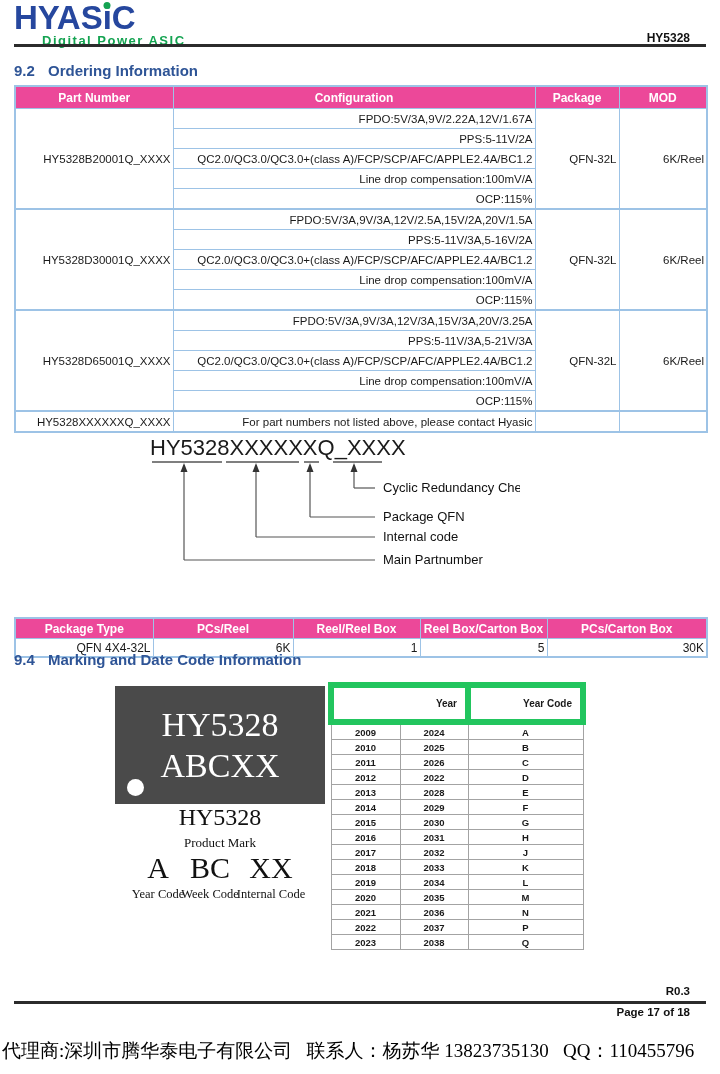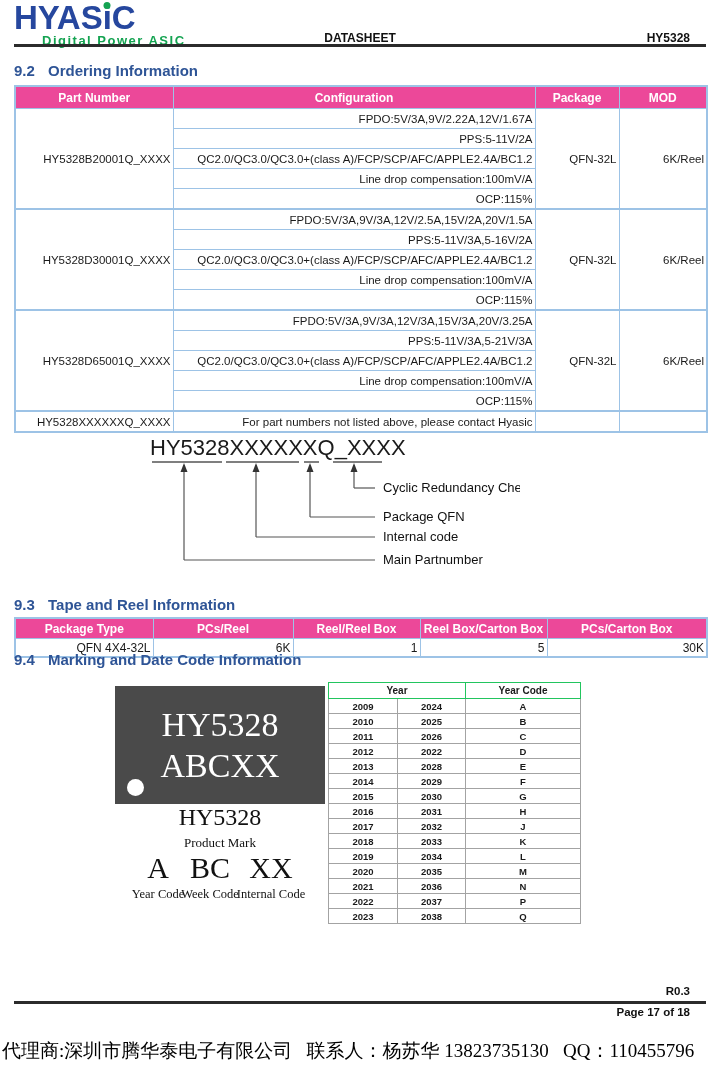--- a/index.html
+++ b/index.html
@@ -55,38 +55,37 @@
   .product-mark-label{left:115px;width:210px;top:835px;font-size:13px;}
   .code-col{position:absolute;top:852px;transform:translateX(-50%);text-align:center;
         font-family:"Liberation Serif",serif;white-space:nowrap;}
   .code-col .code{font-size:30px;line-height:1.05;display:block;color:#111;}
   .code-col .code-label{font-size:12.5px;display:block;margin-top:3px;color:#111;}
   .col-year{left:158px;} .col-week{left:210px;} .col-internal{left:271px;}
 
   
   .year-table{position:absolute;left:328px;top:682px;width:252px;border-collapse:collapse;
         table-layout:fixed;font-size:9.5px;font-weight:bold;background:#fff;}
-  .year-table th{border:1px solid #22c55e;height:15px;font-size:10px;padding:0;}
+  .year-table th{border:6px solid #22c55e;height:15px;font-size:10px;padding:8px;text-align:right;}
   .year-table td{border:1px solid #a3a3a3;height:14px;text-align:center;padding:0;}
 
   
   .revision{position:absolute;right:30px;top:985px;font-size:11.5px;font-weight:bold;color:#111;}
   .bottom-rule{position:absolute;left:14px;top:1001px;width:692px;height:3px;background:#2b2b2b;}
   .page-num{position:absolute;right:30px;top:1006px;font-size:11.5px;font-weight:bold;color:#111;}
   .distributor{position:absolute;left:2px;top:1038px;width:718px;font-size:19px;color:#000;
         font-family:"Liberation Serif",serif;white-space:pre;}
 </style>
 </head>
 <body>
 
 <div class="page">
 
   <div class="logo"><span>HYAS</span><span class="i-wrap"><span>i</span><span class="i-dot"></span></span><span>C</span></div>
   <div class="logo-sub">Digital  Power  ASIC</div>
-  <div class="doc-type">DATASHEET</div>
   <div class="doc-part">HY5328</div>
   <div class="top-rule"></div>
 
   <div class="sec-head h-ordering">
     <span class="sec-num">9.2</span><span>Ordering Information</span>
   </div>
 
   <table class="blue ordering-table">
     <colgroup>
         <col style="width:158px">
@@ -191,23 +190,20 @@
       <polygon points="254,45 250.5,54 257.5,54"></polygon>
     </g>
     <g font-family="Liberation Sans, sans-serif" font-size="13" fill="#111">
       <text x="283" y="74">Cyclic Redundancy Check</text>
       <text x="283" y="103">Package QFN</text>
       <text x="283" y="123">Internal code</text>
       <text x="283" y="146">Main Partnumber</text>
     </g>
   </svg>
 
-  <div class="sec-head h-tape">
-    <span class="sec-num">9.3</span><span>Tape and Reel Information</span>
-  </div>
 
   <table class="blue tape-table">
     <colgroup>
         <col style="width:138px">
         <col style="width:140px">
         <col style="width:127px">
         <col style="width:127px">
         <col style="width:160px">
       </colgroup>
     <thead>

